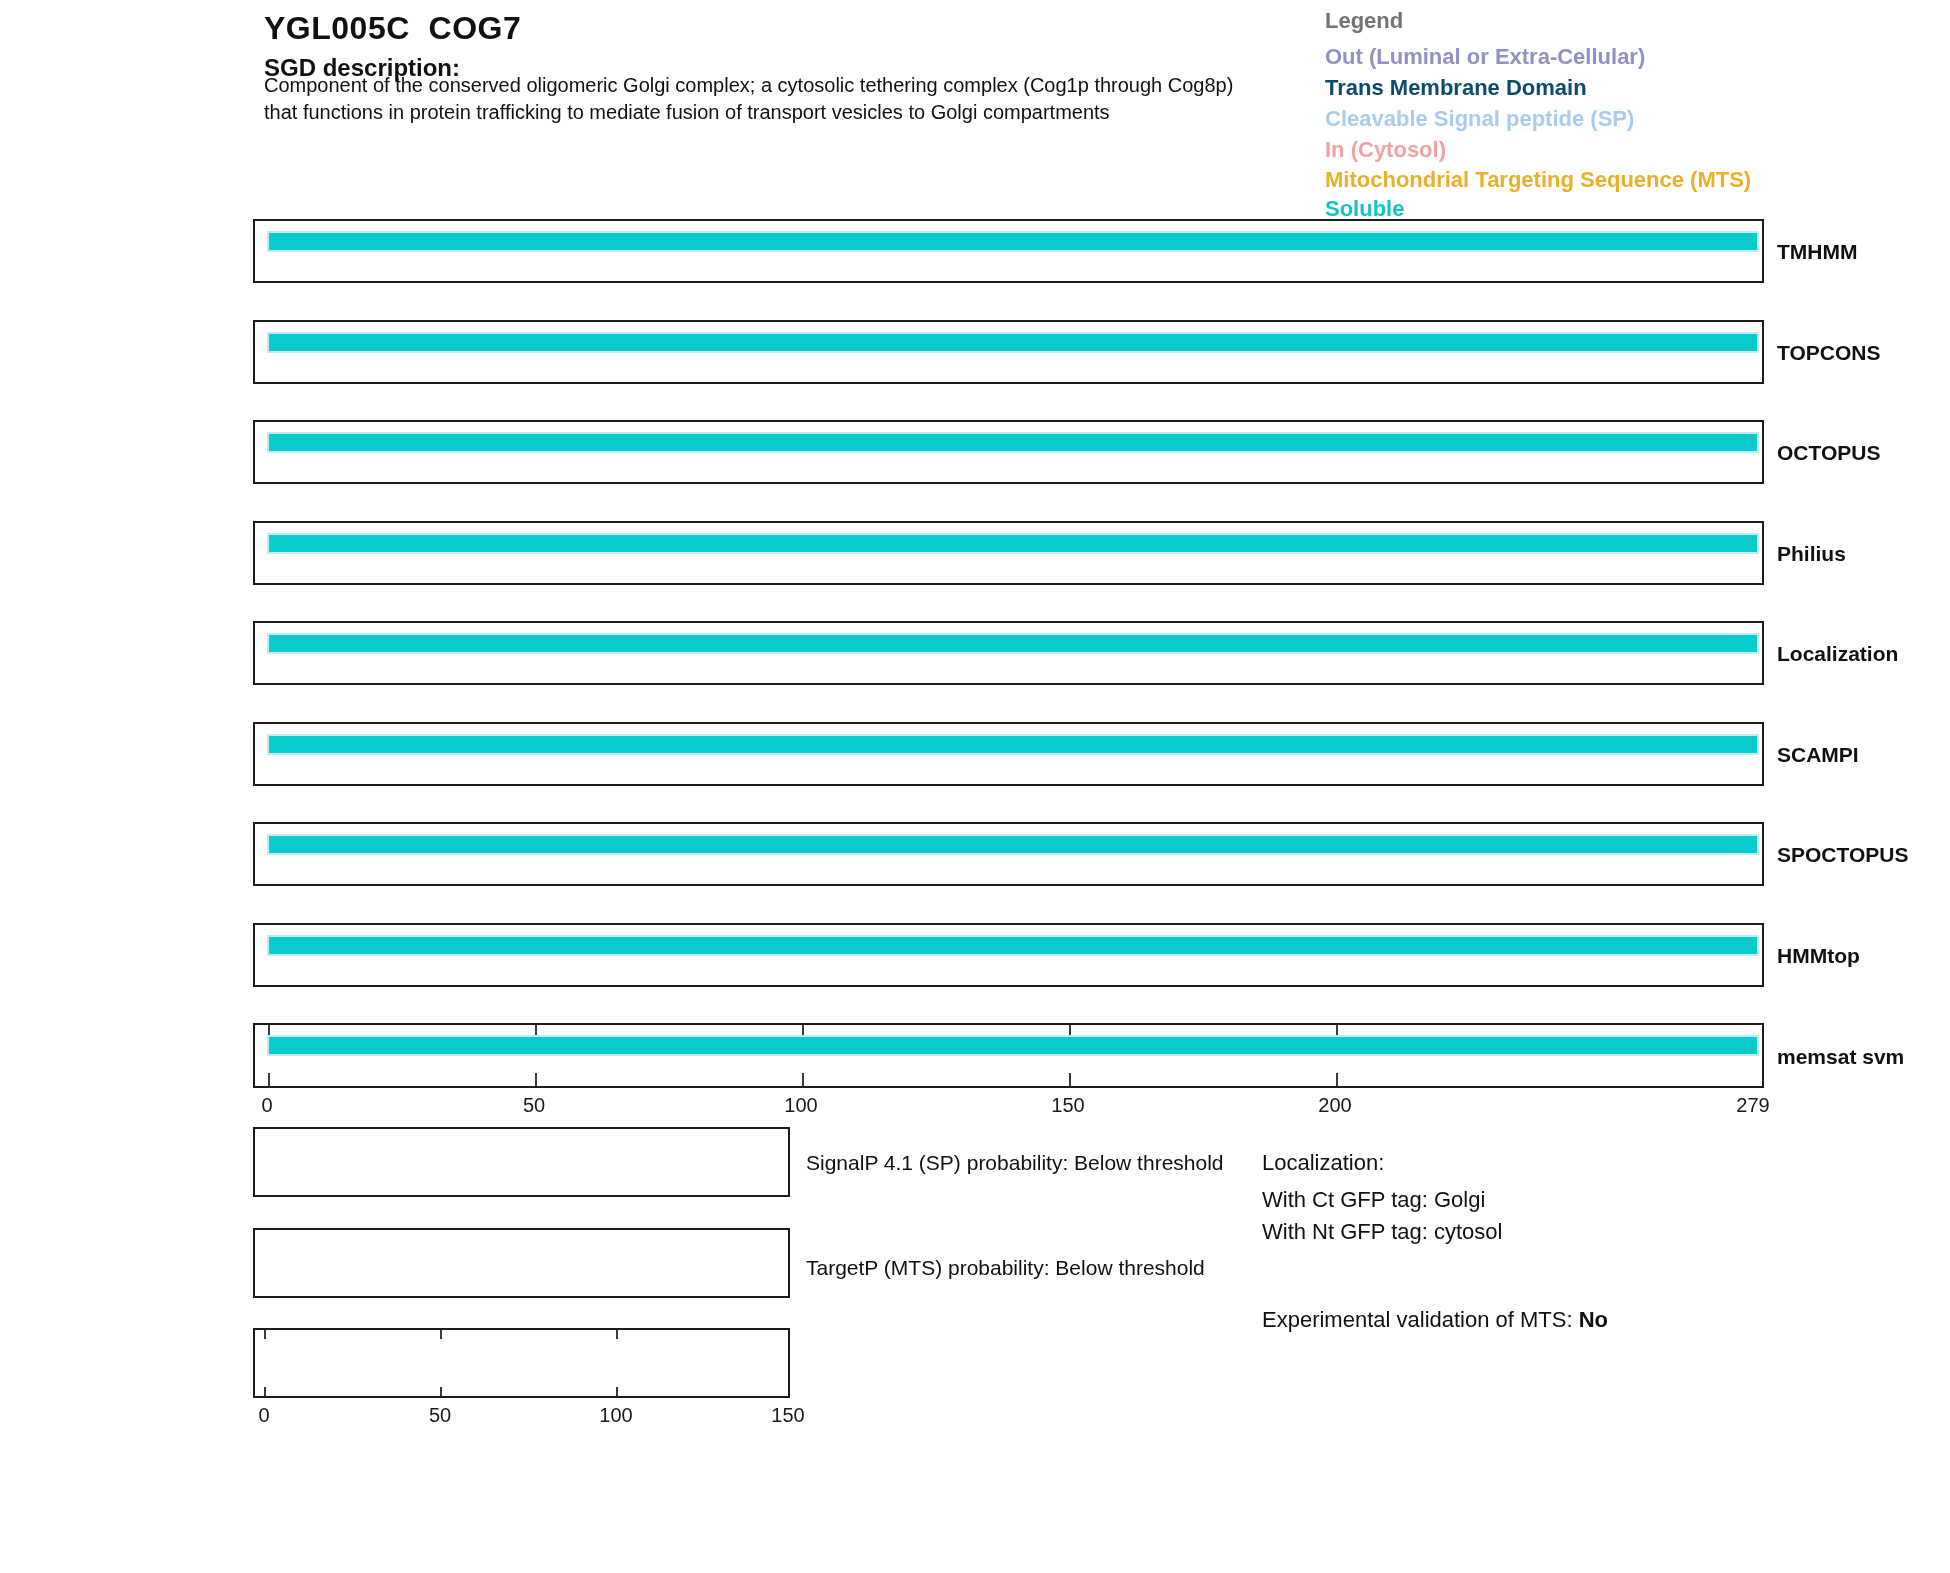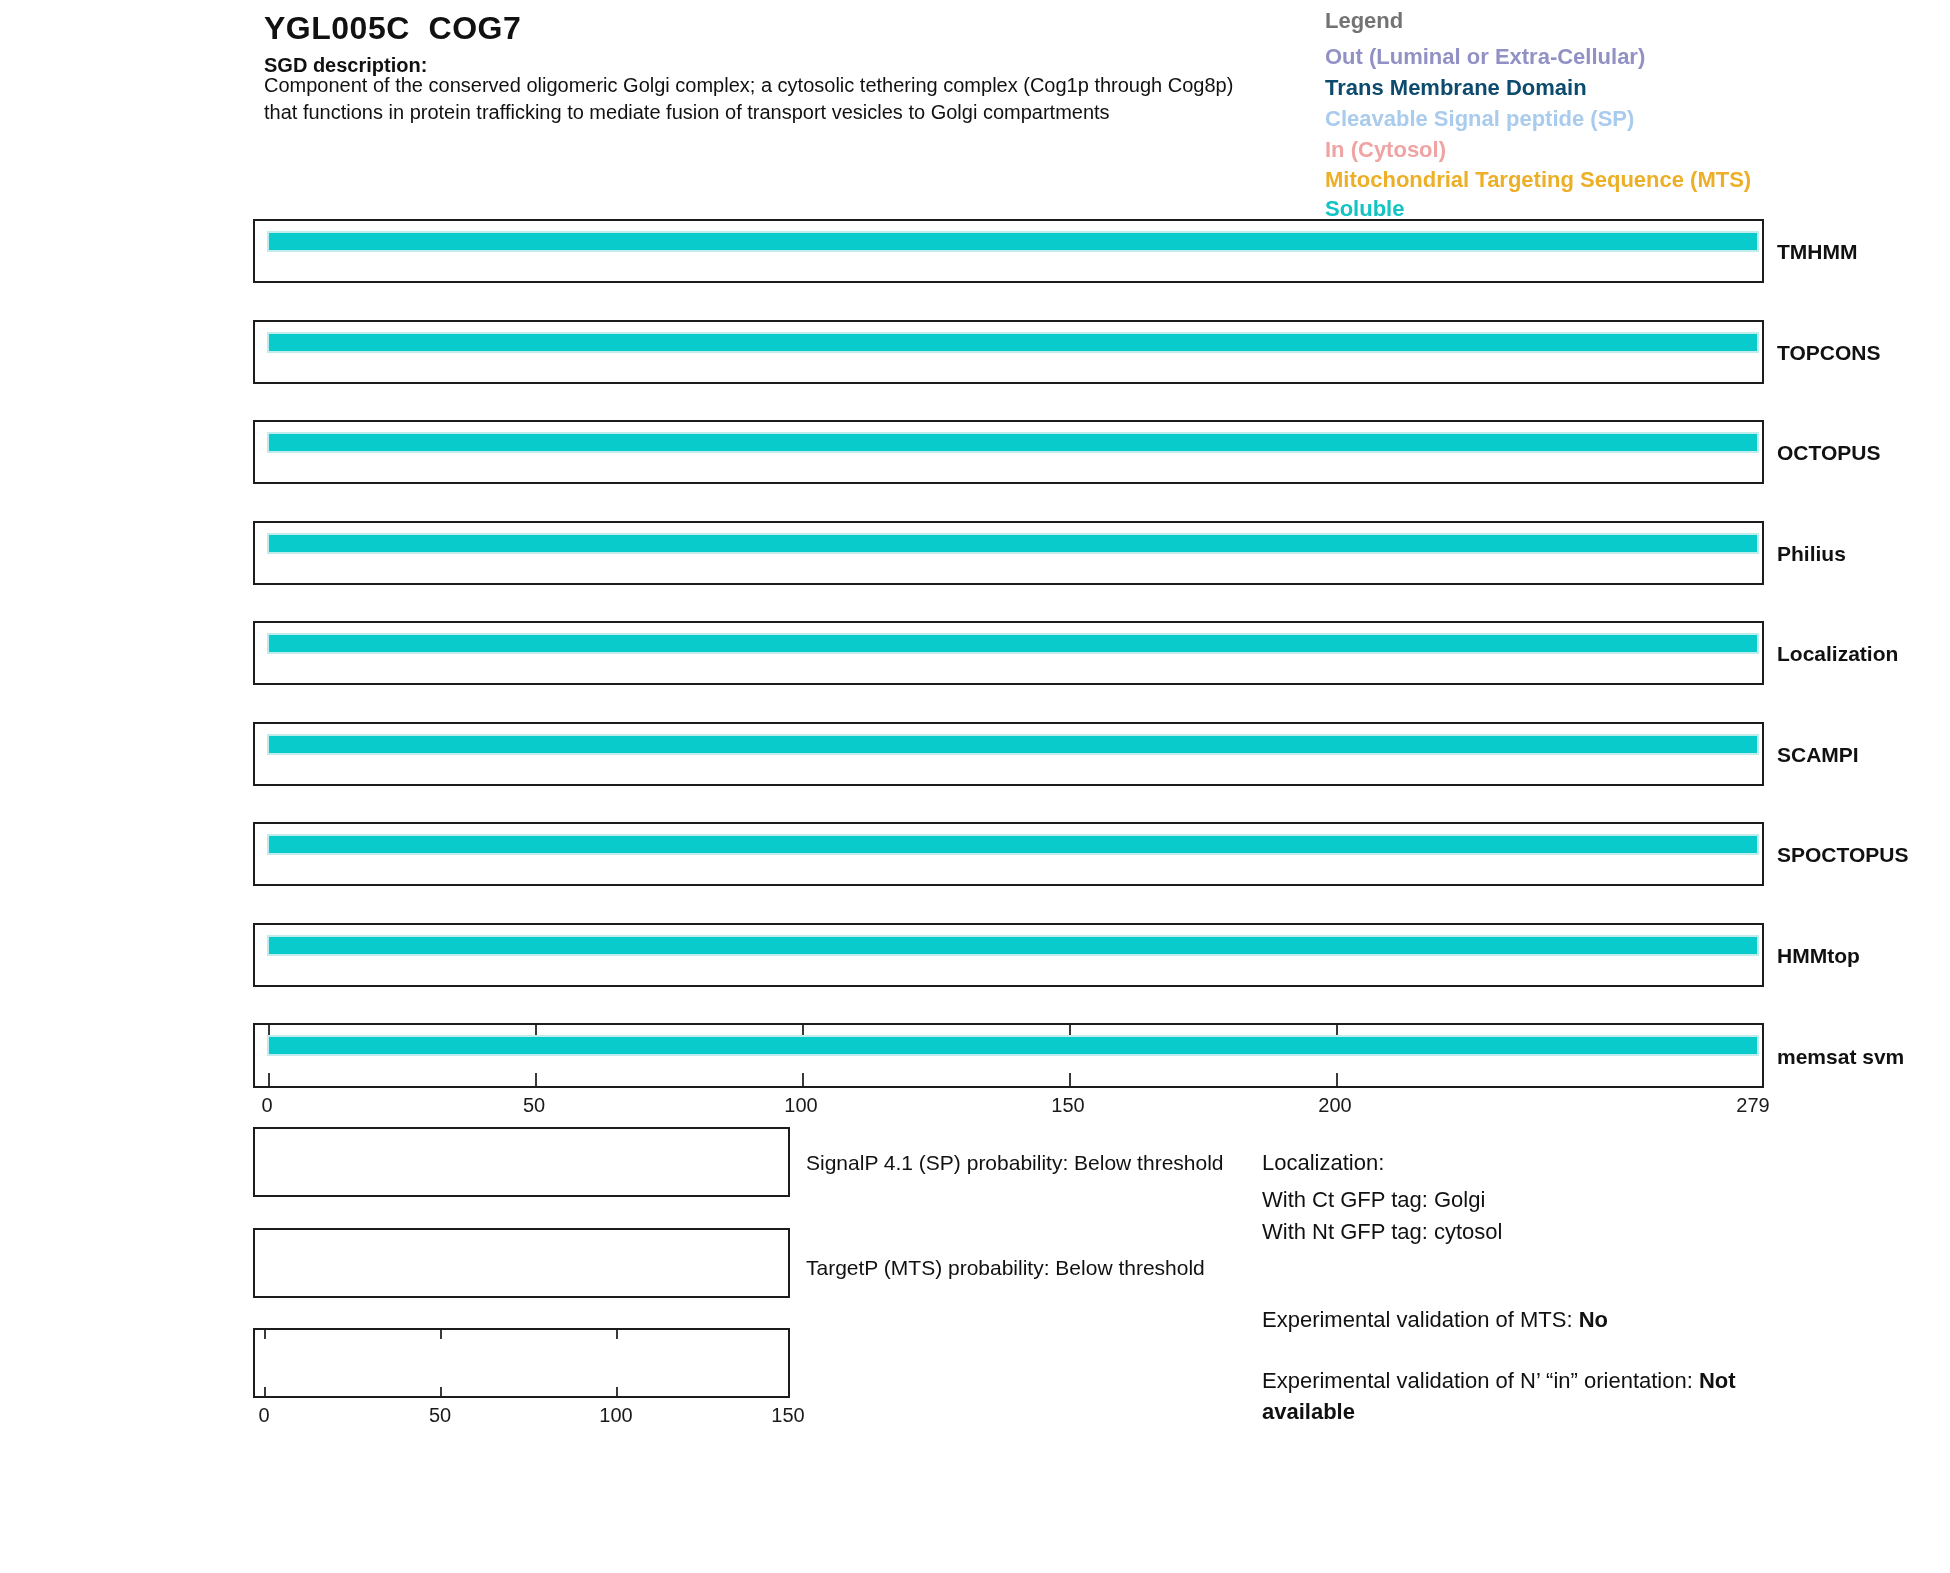--- a/index.html
+++ b/index.html
@@ -12,21 +12,21 @@
     overflow: hidden;
   }
   .abs { position: absolute; }
 
   
   .title {
     left: 264px; top: 10px;
     font-size: 32px; font-weight: bold;
     white-space: pre; letter-spacing: 0.5px;
   }
-  .sgd-label { left: 264px; top: 54px; font-size: 20px; font-weight: bold; }
+  .sgd-label { left: 264px; top: 54px; font-size: 24px; font-weight: bold; }
   .desc-line { left: 264px; font-size: 20px; white-space: nowrap; }
   .desc-line1 { top: 74px; }
   .desc-line2 { top: 101px; }
 
   
   .legend { left: 1325px; top: 0; width: 560px; height: 225px; }
   .legend-title { position: absolute; left: 0; top: 8px; font-size: 22px; font-weight: bold; color: #737373; }
   .legend-item { position: absolute; left: 0; font-size: 22px; font-weight: bold; white-space: nowrap; }
 
   
@@ -179,15 +179,14 @@
   <div class="axis-label" style="left:440px;top:1404px">50</div>
   <div class="axis-label" style="left:616px;top:1404px">100</div>
   <div class="axis-label" style="left:788px;top:1404px">150</div>
 
   <div class="loc loc-heading" style="top:1150px">Localization:</div>
   <div class="loc" style="top:1187px">With Ct GFP tag: Golgi</div>
   <div class="loc" style="top:1219px">With Nt GFP tag: cytosol</div>
 
   <div class="loc" style="top:1307px"><span>Experimental validation of MTS: </span><span class="bold">No</span></div>
 
-  <div class="loc-wrap" style="top:1365px"><span>Experimental validation of N’ “in” orientation: </span><span class="bold">Not available</span></div>
 
 </div>
 
 </body></html>

